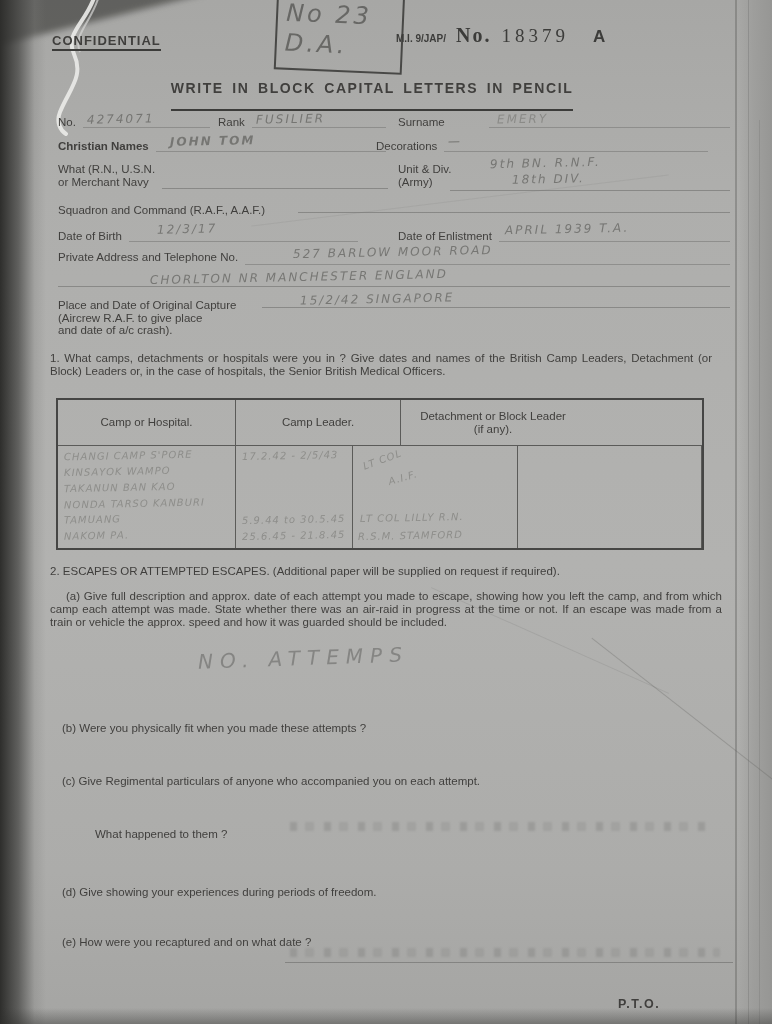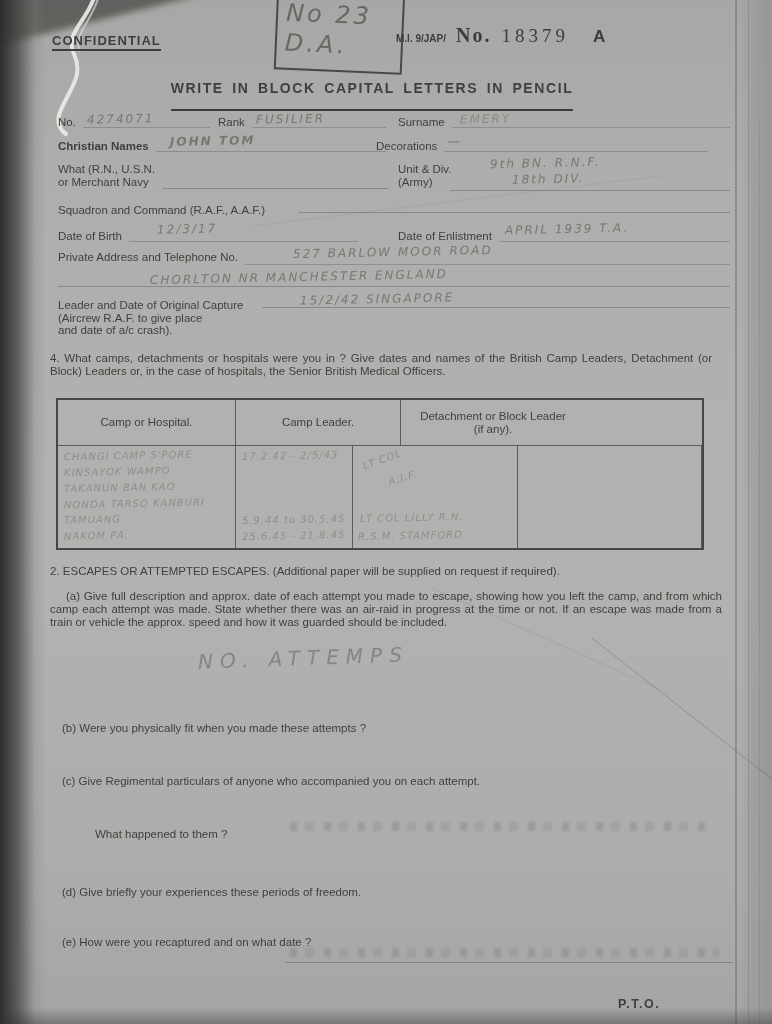--- a/index.html
+++ b/index.html
@@ -108,21 +108,21 @@
     <span class="fill">
         <span class="hw" style="left:4px;top:0px;">4274071</span>
       </span>
   </div>
   <div class="frow" style="left:218px;top:112px;width:168px;">
     <span class="lbl">Rank</span>
     <span class="fill">
         <span class="hw" style="left:4px;top:0px;">FUSILIER</span>
       </span>
   </div>
-  <div class="frow" style="left:398px;top:112px;width:332px;">
+  <div class="frow" style="left:398px;top:112px;width:332px;gap:37px;">
     <span class="lbl">Surname</span>
     <span class="fill">
         <span class="hw hw-faint" style="left:8px;top:0px;">EMERY</span>
       </span>
   </div>
 
   <div class="frow" style="left:58px;top:136px;width:328px;font-weight:bold;">
     <span class="lbl">Christian Names</span>
     <span class="fill">
         <span class="hw" style="left:14px;top:-2px;">JOHN  TOM</span>
@@ -167,27 +167,27 @@
 
   <div class="frow" style="left:58px;top:249px;width:672px;align-items:center;">
     <span class="lbl">Private Address and Telephone No.</span>
     <span class="fill">
         <span class="hw" style="left:48px;top:-4px;">527 BARLOW MOOR ROAD</span>
       </span>
   </div>
   <div class="rule" style="left:58px;top:286px;width:672px;"></div>
   <span class="hw" style="left:150px;top:270px;">CHORLTON    NR MANCHESTER    ENGLAND</span>
 
-  <div class="print" style="left:58px;top:299px;">Leader and Date of Original Capture</div>
+  <div class="print" style="left:58px;top:299px;">Place and Date of Original Capture</div>
   <div class="rule" style="left:262px;top:307px;width:468px;"></div>
   <span class="hw" style="left:300px;top:292px;">15/2/42       SINGAPORE</span>
   <div class="print" style="left:58px;top:312px;">(Aircrew R.A.F. to give place</div>
   <div class="print" style="left:58px;top:324px;">and date of a/c crash).</div>
 
-  <div class="print para" style="left:50px;top:352px;width:662px;">4.   What camps, detachments or hospitals were you in ?   Give dates and names of the British Camp Leaders,  Detachment (or Block) Leaders or, in the case of hospitals, the Senior British Medical Officers.</div>
+  <div class="print para" style="left:50px;top:352px;width:662px;">1.   What camps, detachments or hospitals were you in ?   Give dates and names of the British Camp Leaders,  Detachment (or Block) Leaders or, in the case of hospitals, the Senior British Medical Officers.</div>
 
   <div class="ctable">
     <div class="thead">
       <div class="tc th c1">Camp or Hospital.</div>
       <div class="tc th c3">Camp Leader.</div>
       <div class="tc th c4">Detachment or Block Leader (if any).</div>
     </div>
     <div class="tbody">
       <div class="tc c1"></div>
       <div class="tc c2"></div>
@@ -214,21 +214,21 @@
 
   <div class="print" style="left:50px;top:565px;width:672px;">2.   ESCAPES OR ATTEMPTED ESCAPES.   (Additional paper will be supplied on request if required).</div>
   <div class="print para" style="left:50px;top:590px;width:672px;text-indent:16px;">(a)   Give full description and approx. date of each attempt you made to escape, showing how you left the camp,  and from which camp each attempt was made.   State whether there was an air-raid in progress at the time or not.   If an escape was made from a train or vehicle the approx. speed and how it was guarded should be included.</div>
 
   <span class="hw" style="left:198px;top:646px;font-size:20px;letter-spacing:7px;transform:rotate(-2deg);color:rgba(90,90,87,.5);">NO.  ATTEMPS</span>
 
   <div class="print" style="left:62px;top:722px;width:640px;">(b)   Were you physically fit when you made these attempts ?</div>
   <div class="print" style="left:62px;top:775px;width:640px;">(c)   Give Regimental particulars of anyone who accompanied you on each attempt.</div>
   <div class="print" style="left:95px;top:828px;width:400px;">What happened to them ?</div>
   <div class="showthrough" style="left:290px;top:822px;width:420px;"></div>
-  <div class="print" style="left:62px;top:886px;width:640px;">(d)   Give briefly your  experiences  these  periods  of freedom.</div>
+  <div class="print" style="left:62px;top:886px;width:640px;">(d)   Give showing your  experiences  during  periods  of freedom.</div>
   <div class="print" style="left:62px;top:936px;width:640px;">(e)   How were you recaptured  and  on  what  date ?</div>
 
   <div class="showthrough" style="left:290px;top:948px;width:430px;"></div>
   <div class="rule" style="left:285px;top:962px;width:448px;border-bottom-color:rgba(95,95,93,.5);"></div>
 
   <div class="print pto" style="left:618px;top:998px;">P.T.O.</div>
 
 </div>
 
 </body></html>

